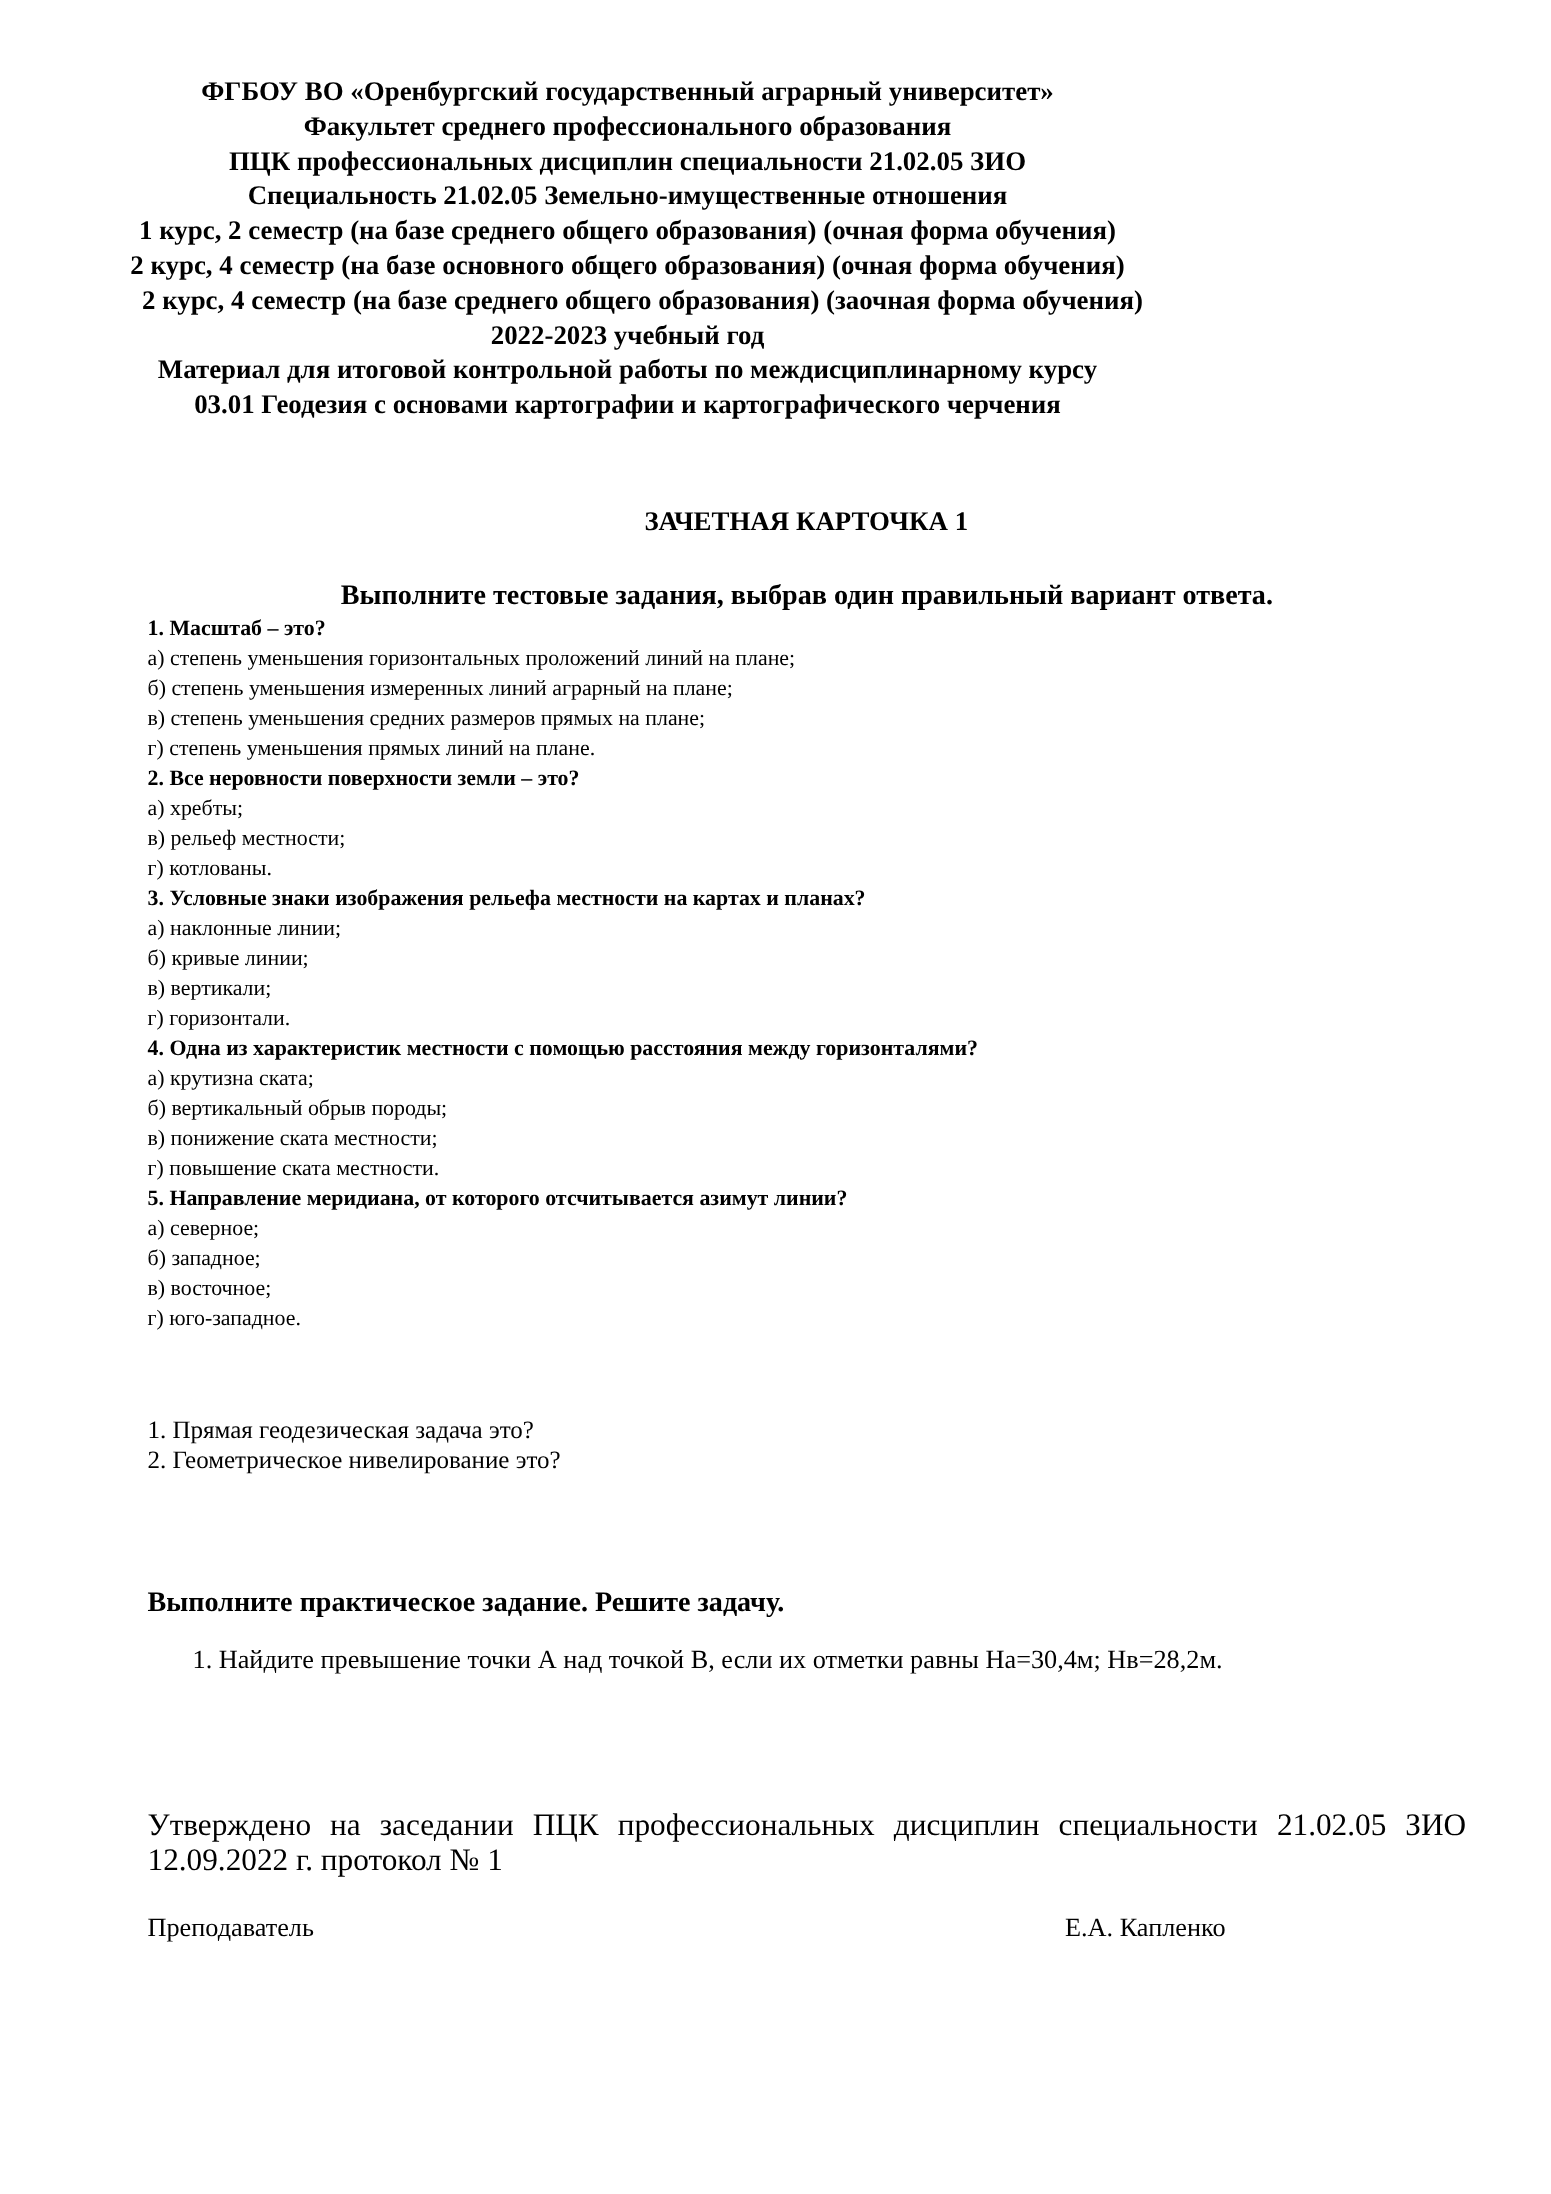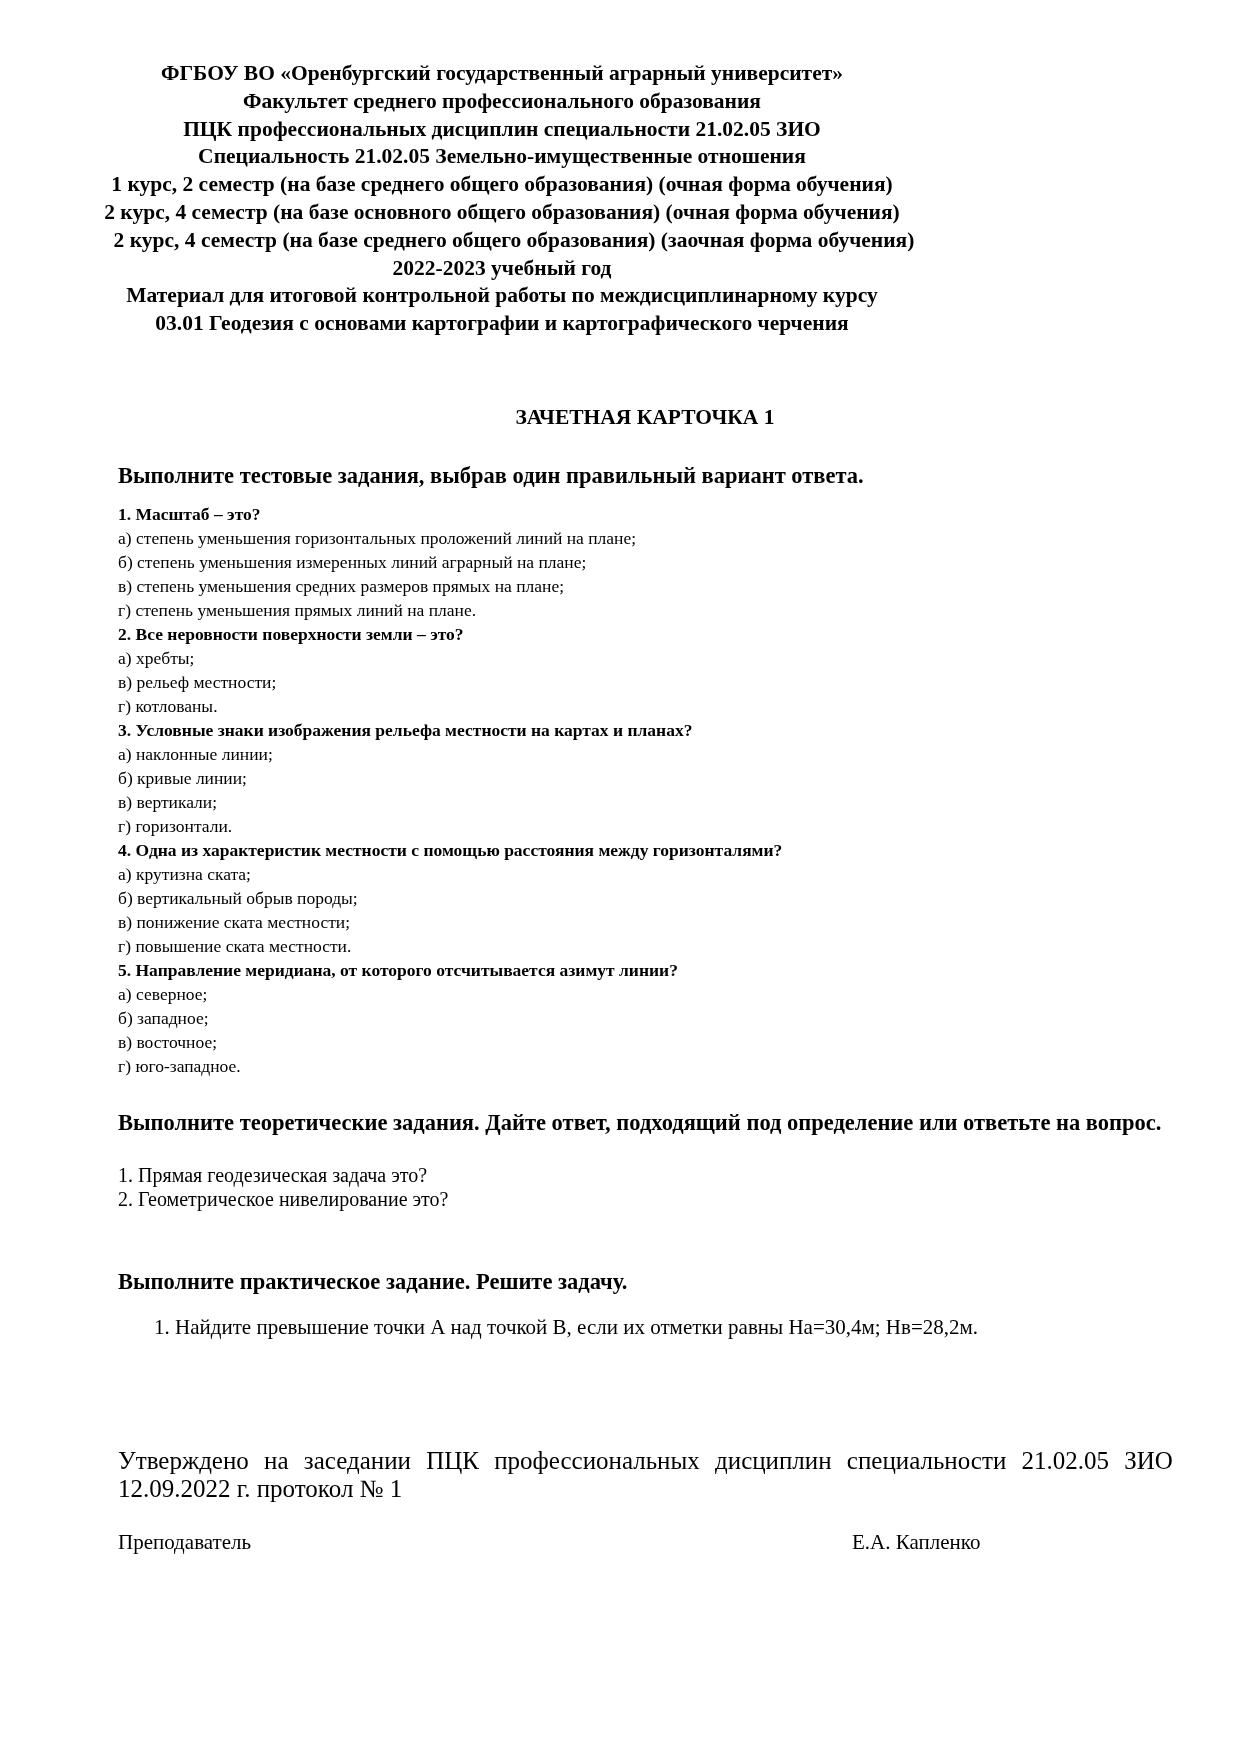--- a/index.html
+++ b/index.html
@@ -17,21 +17,21 @@
       position: absolute; top: 405px; left: 0; width: 1290px;
       text-align: center; font-weight: bold; font-size: 21.5px;
     }
     .section {
       position: absolute; left: 118px; width: 1055px;
     }
     .sec-heading { font-weight: bold; font-size: 22.5px; line-height: 31px; }
     .q-title { font-weight: bold; font-size: 17.5px; line-height: 24px; white-space: nowrap; }
     .q-opt { font-size: 17.5px; line-height: 24px; white-space: nowrap; }
     #tests { top: 461px; }
-    #tests .sec-heading { line-height: 29px; margin-bottom: 12px; }
+    #tests .sec-heading { line-height: 29px; margin-bottom: 0; text-align: center; }
     #theory { top: 1107px; }
     #theory .sec-heading { text-align: justify; line-height: 31px; }
     #theory .list { margin-top: 26px; }
     #theory .list .q-opt { font-size: 20px; line-height: 23.5px; }
     #practice { top: 1266px; }
     #practice .task { margin-top: 17px; font-size: 21px; line-height: 27px; white-space: nowrap; margin-left: 36px; }
     #approval { top: 1447px; font-size: 25px; line-height: 28px; }
     #approval .just { text-align: justify; text-align-last: justify; white-space: nowrap; display: flex; justify-content: space-between; }
     #teacher {
       position: absolute; top: 1530px; left: 118px; width: 1055px; font-size: 21px;
@@ -94,21 +94,20 @@
   <div>
     <div class="q-title">5. Направление меридиана, от которого отсчитывается азимут линии?</div>
     <div class="q-opt">а) северное;</div>
     <div class="q-opt">б) западное;</div>
     <div class="q-opt">в) восточное;</div>
     <div class="q-opt">г) юго-западное.</div>
   </div>
 </div>
 
 <div class="section" id="theory">
-  <div class="sec-heading">Выполните теоретические задания. Дайте ответ, подходящий под определение или ответьте на вопрос.</div>
   <div class="list">
     <div class="q-opt">1. Прямая геодезическая задача это?</div>
     <div class="q-opt">2. Геометрическое нивелирование это?</div>
   </div>
 </div>
 
 <div class="section" id="practice">
   <div class="sec-heading">Выполните практическое задание. Решите задачу.</div>
   <div class="task">1. Найдите превышение точки А над точкой В, если их отметки равны На=30,4м;  Нв=28,2м.</div>
 </div>

